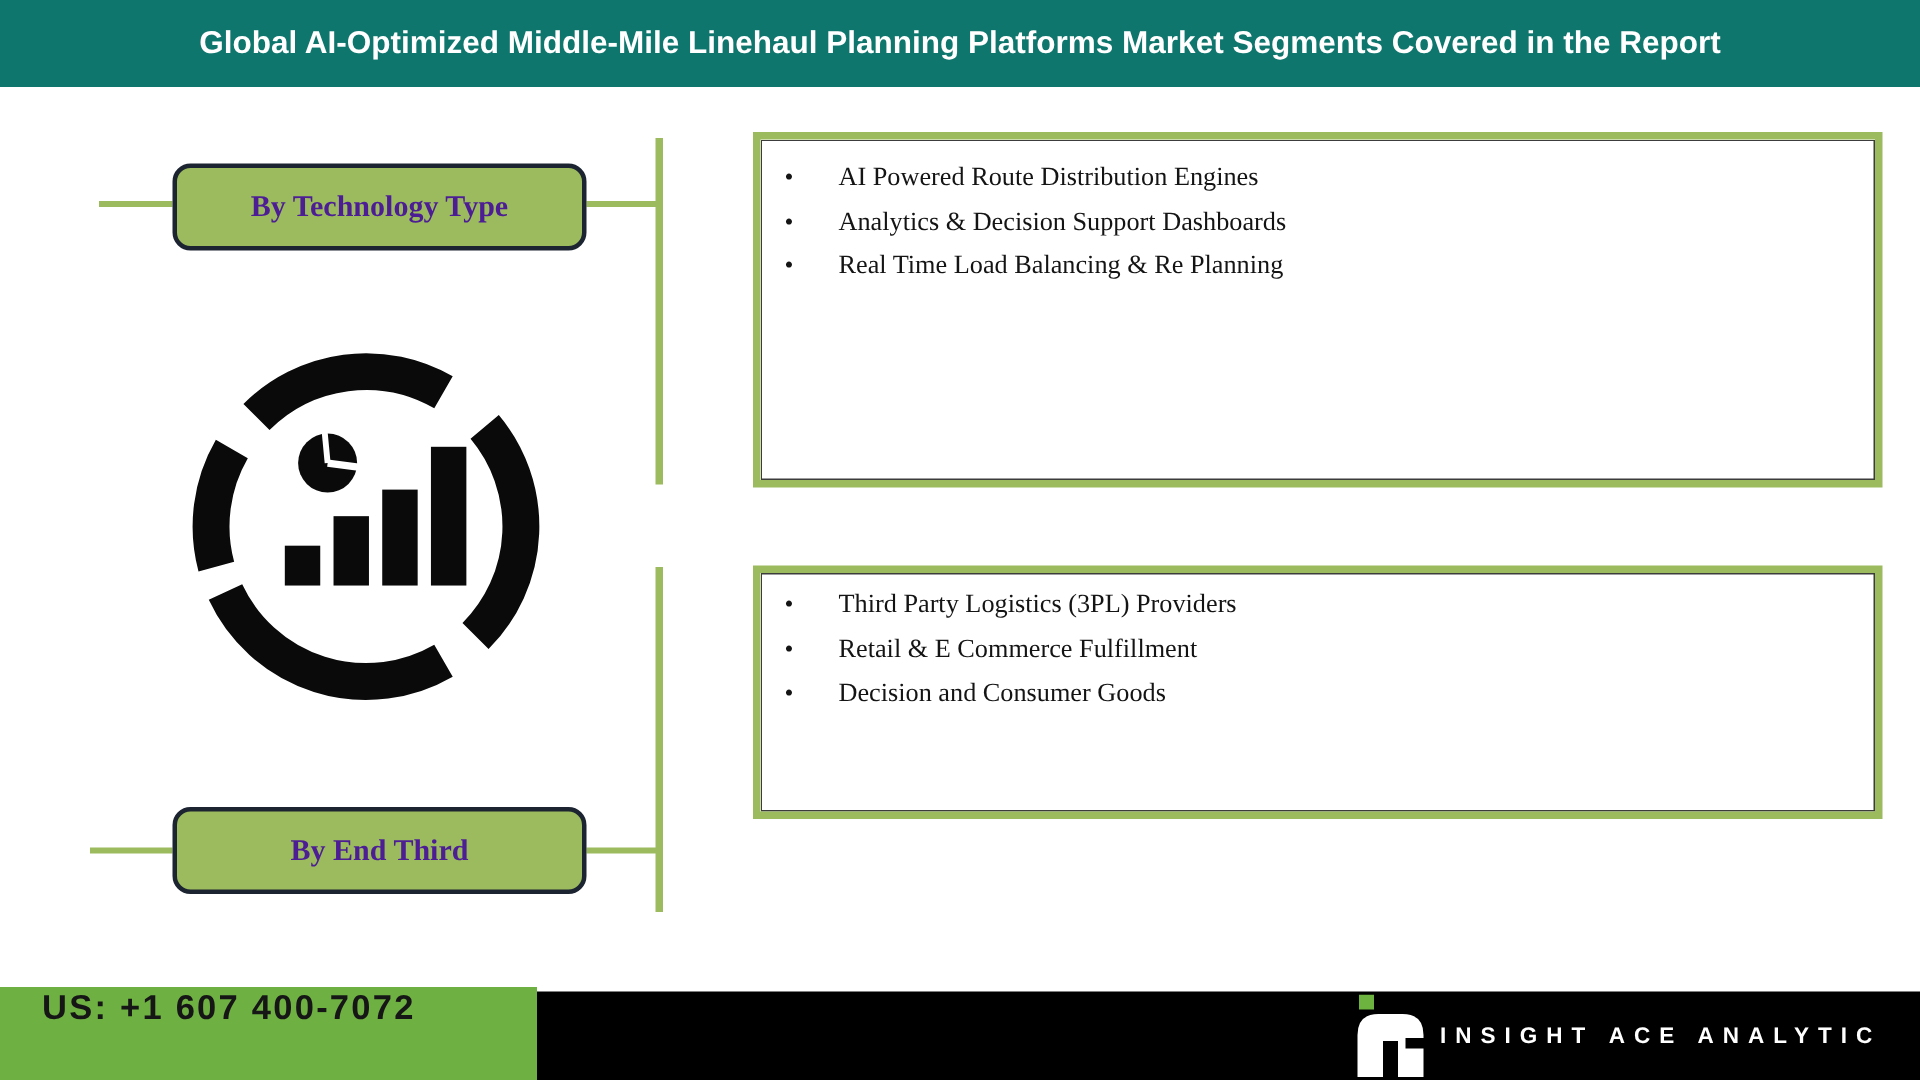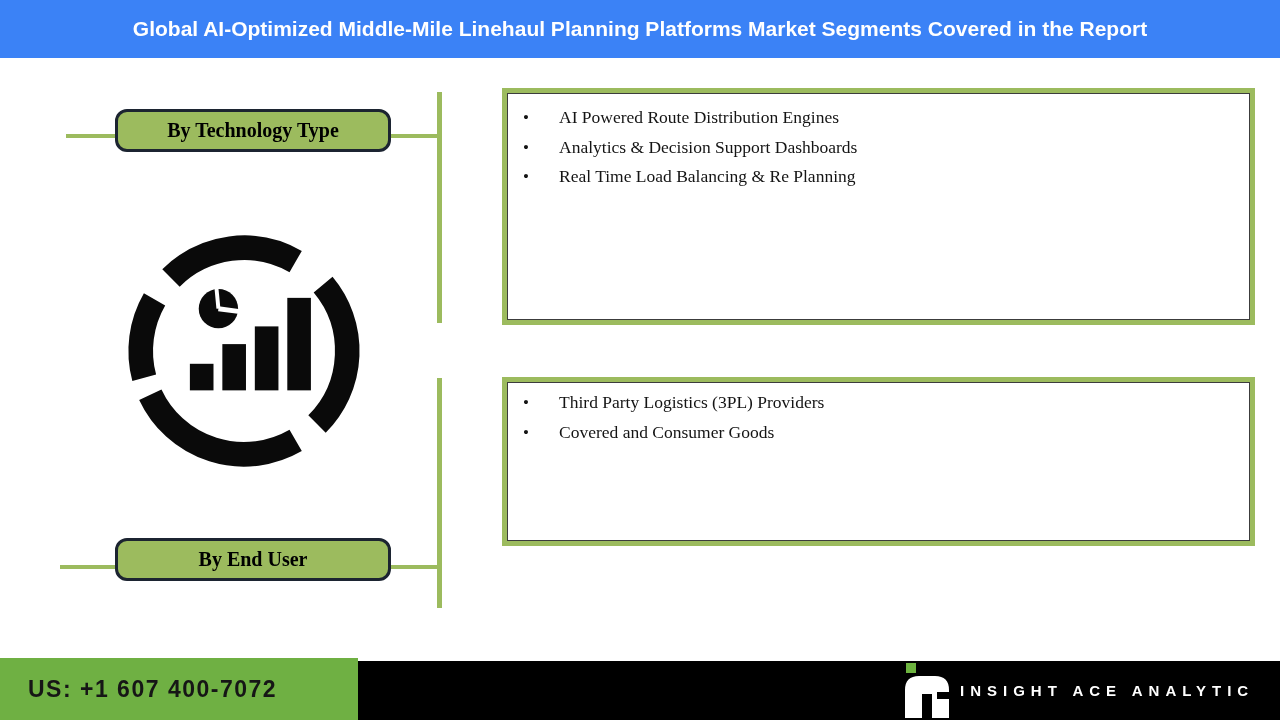--- a/index.html
+++ b/index.html
@@ -9,21 +9,21 @@
     width: 1280px; height: 720px;
     background: #ffffff;
     overflow: hidden;
     font-family: "Liberation Sans", sans-serif;
   }
 
   
   .topbar {
     position: absolute; left: 0; top: 0;
     width: 1280px; height: 58px;
-    background: #3b82f6;
+    background: #0f766e;
     display: flex; align-items: center; justify-content: center;
   }
   .topbar .title {
     width: 1210px;
     color: #ffffff;
     font-size: 21px; line-height: 28px;
     font-weight: 700;
     text-align: center;
   }
 
@@ -33,27 +33,27 @@
   .h1-right { left: 391px; top: 134px; width: 47px; }
   .h2-left  { left: 60px;  top: 565px; width: 55px; }
   .h2-right { left: 391px; top: 565px; width: 47px; }
   .vline { position: absolute; left: 437px; width: 5px; background: #9cbb5e; }
   .v1 { top: 92px;  height: 231px; }
   .v2 { top: 378px; height: 230px; }
 
   
   .seg-btn {
     position: absolute;
-    width: 276px; height: 43px;
+    width: 276px; height: 58px;
     background: #9cbb5e;
     border: 3px solid #1c2431;
     border-radius: 12px;
     display: flex; align-items: center; justify-content: center;
     font-family: "Liberation Serif", "DejaVu Serif", serif;
-    font-weight: 700; font-size: 20px; color: #000000;
+    font-weight: 700; font-size: 20px; color: #4c1d95;
     cursor: default;
   }
   .btn1 { left: 115px; top: 109px; }
   .btn2 { left: 115px; top: 538px; }
 
   
   .list-box {
     position: absolute;
     left: 502px; width: 753px;
     background: #ffffff;
@@ -84,21 +84,21 @@
   
   .footer-bar {
     position: absolute; left: 0; top: 661px;
     width: 1280px; height: 59px;
     background: #000000;
   }
   .phone-block {
     position: absolute; left: 0; top: 658px;
     width: 358px; height: 62px;
     background: #6fb043;
-    display: flex; align-items: center;
+    display: flex; 
     padding-left: 28px;
   }
   .phone-block span {
     font-size: 23px; font-weight: 700;
     letter-spacing: 1.5px; color: #161616;
   }
   .brand-group {
     position: absolute; left: 904px; top: 661px; height: 59px;
     display: flex; align-items: center; gap: 10px;
   }
@@ -117,21 +117,21 @@
   </header>
 
   <div class="hline h1-left"></div>
   <div class="hline h1-right"></div>
   <div class="hline h2-left"></div>
   <div class="hline h2-right"></div>
   <div class="vline v1"></div>
   <div class="vline v2"></div>
 
   <div class="seg-btn btn1">By Technology Type</div>
-  <div class="seg-btn btn2">By End User</div>
+  <div class="seg-btn btn2">By End Third</div>
 
   <div class="center-icon">
     <svg width="246" height="246" viewBox="0 0 250 250">
 
       <g stroke="#0a0a0a" stroke-width="25" fill="none" stroke-linecap="butt">
         <path d="M 50.8 50.8 A 105 105 0 0 1 177.5 34.1"></path>
         <path d="M 205.4 57.5 A 105 105 0 0 1 199.2 199.2"></path>
         <path d="M 177.5 215.9 A 105 105 0 0 1 29.8 169.4"></path>
         <path d="M 23.6 152.2 A 105 105 0 0 1 34.1 72.5"></path>
       </g>
@@ -155,21 +155,22 @@
     <ul>
       <li>AI Powered Route Distribution Engines</li>
       <li>Analytics &amp; Decision Support Dashboards</li>
       <li>Real Time Load Balancing &amp; Re Planning</li>
     </ul>
   </div>
 
   <div class="list-box box2">
     <ul>
       <li>Third Party Logistics (3PL) Providers</li>
-      <li>Covered and Consumer Goods</li>
+      <li>Retail &amp; E Commerce Fulfillment</li>
+      <li>Decision and Consumer Goods</li>
     </ul>
   </div>
 
   <footer class="footer-bar"></footer>
   <div class="phone-block">
     <span>US: +1 607 400-7072</span>
   </div>
   <div class="brand-group">
     <svg width="46" height="55" viewBox="0 0 46 55">
       <rect x="2" y="0" width="10" height="10" fill="#6db33f"></rect>

